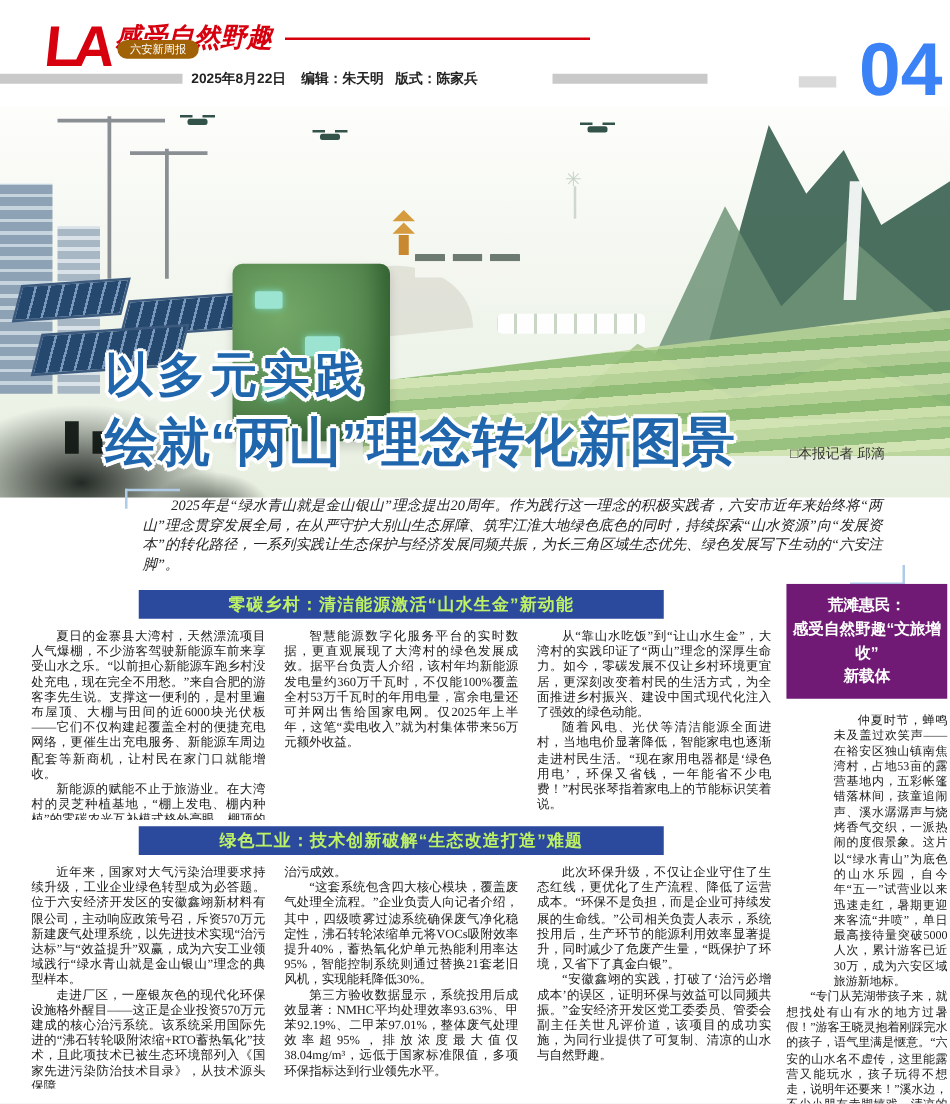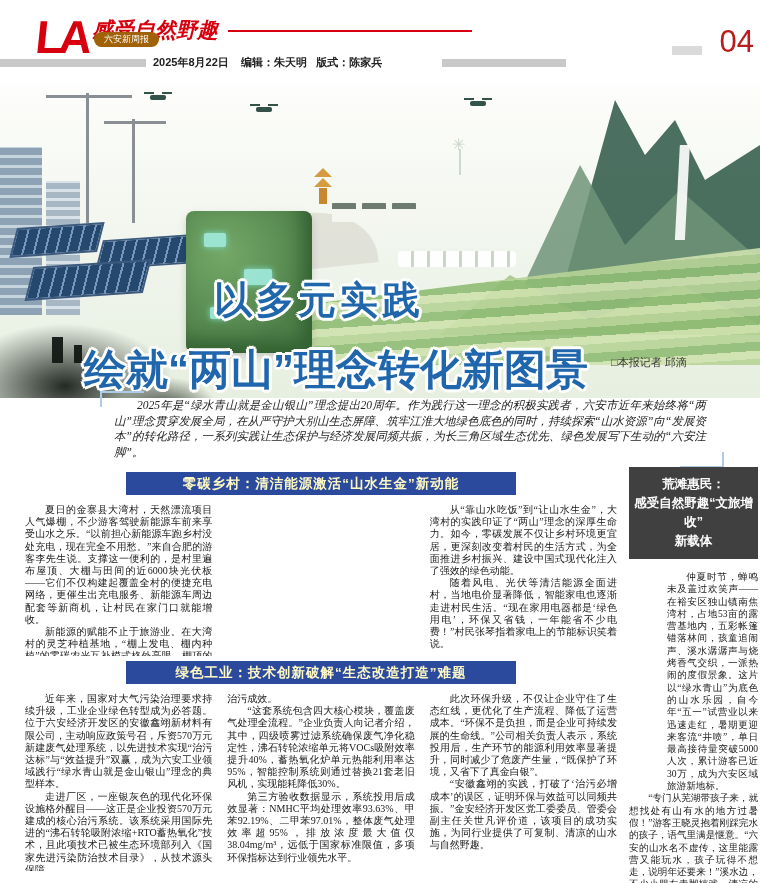--- a/index.html
+++ b/index.html
@@ -17,21 +17,21 @@
              padding:1px 10px;border-radius:8px;}
   .date-row{position:absolute;left:0;top:55px;width:566px;height:16px;}
   .gbar{position:absolute;top:4px;height:8px;background:#c9c9c9;}
   .gbar.l{left:0;width:146px;}
   .gbar.r{left:442px;width:124px;}
   .date-text{position:absolute;left:153px;top:0;font-family:"Liberation Sans",sans-serif;
              font-size:11px;font-weight:bold;color:#222;white-space:nowrap;}
   .col-head{position:absolute;right:6px;top:26px;display:flex;align-items:center;}
   .col-dash{width:30px;height:9px;background:#dadada;margin-right:10px;margin-top:18px;}
   .col-name{font-family:"Liberation Sans",sans-serif;font-weight:900;font-size:34px;color:#0d0d0d;letter-spacing:1px;}
-  .page-no{font-family:"Liberation Sans",sans-serif;font-weight:400;font-size:31px;color:#b91c1c;margin-left:8px;line-height:1;}
+  .page-no{font-family:"Liberation Sans",sans-serif;font-weight:700;font-size:60px;color:#3b82f6;margin-left:8px;line-height:1;}
 
   
   .illus{position:absolute;left:0;top:85px;width:760px;height:313px;overflow:hidden;
          background:linear-gradient(180deg,#fdfdfb 0%,#f0f5ec 55%,#e7efe0 100%);}
   .mtn-svg{position:absolute;right:0;top:0;}
   .fields{position:absolute;right:0;top:150px;width:470px;height:130px;opacity:.9;
           background:repeating-linear-gradient(176deg,#b7d397 0 9px,#8fbc74 9px 18px,#cfe2ae 18px 26px);
           clip-path:polygon(0 55%,100% 10%,100% 100%,0 100%);}
   .greenhouses{position:absolute;left:398px;top:166px;width:118px;height:16px;border-radius:4px;opacity:.95;
           background:repeating-linear-gradient(90deg,#ffffff 0 13px,#c8d4c4 13px 16px);}
@@ -60,51 +60,51 @@
             border-bottom:9px solid #d79b3f;margin:1px auto;}
   .pagoda .base{width:8px;height:16px;background:#c8882f;margin:0 auto;}
   .smoke{position:absolute;left:-25px;top:238px;width:200px;height:115px;
          background:radial-gradient(ellipse at 45% 55%,rgba(18,24,20,.92) 0%,rgba(18,24,20,0) 70%);}
   .smoke2{position:absolute;left:118px;top:292px;width:100px;height:65px;
           background:radial-gradient(ellipse,rgba(18,24,20,.8) 0%,rgba(18,24,20,0) 70%);}
   .chimney{position:absolute;background:#1c2420;}
   .road{position:absolute;left:246px;top:128px;width:130px;height:56px;background:#dcdcd2;
         border-radius:50% 50% 0 0/90% 90% 0 0;transform:rotate(-6deg);opacity:.8;}
 
-  .headline{position:absolute;left:84px;top:190px;width:470px;text-align:center;
+  .headline{position:absolute;left:84px;top:190px;width:470px;text-align:left;
             font-family:"Liberation Sans",sans-serif;font-weight:900;color:#1f66ad;
             text-shadow:-2px -2px 0 #fff,2px -2px 0 #fff,-2px 2px 0 #fff,2px 2px 0 #fff,
                         0 -3px 0 #fff,0 3px 0 #fff,-3px 0 0 #fff,3px 0 0 #fff;}
   .headline .l1{font-size:38px;letter-spacing:4px;}
-  .headline .l2{font-size:42px;letter-spacing:0;margin-top:16px;white-space:nowrap;}
-  .byline{position:absolute;left:611px;top:270px;font-size:11px;color:#333;
+  .headline .l2{font-size:42px;letter-spacing:0;margin-top:0;white-space:nowrap;}
+  .byline{position:absolute;left:632px;top:270px;font-size:11px;color:#333;
           font-family:"Liberation Sans",sans-serif;text-align:center;}
 
   
   .intro{position:absolute;left:114px;top:398px;width:592px;}
   .intro .txt{font-style:italic;font-size:11.5px;line-height:15.5px;color:#222;
               text-align:justify;text-indent:2em;}
   .brk{position:absolute;width:42px;height:14px;}
   .brk.tl{left:-14px;top:-7px;border-top:2px solid #aecbe8;border-left:2px solid #aecbe8;}
   .brk.br{right:-18px;bottom:-8px;border-bottom:2px solid #aecbe8;border-right:2px solid #aecbe8;}
 
   
   .main{position:absolute;left:25px;top:467px;width:592px;height:416px;overflow:hidden;}
-  .secbar{width:390px;margin:5px auto 0;height:23px;background:#2b4a9e;color:#fef9c3;
+  .secbar{width:420px;margin:5px auto 0;height:23px;background:#2b4a9e;color:#bef264;
           font-family:"Liberation Sans",sans-serif;font-weight:bold;font-size:13.5px;
           line-height:23px;text-align:center;letter-spacing:1px;}
   .cols{display:flex;gap:15px;margin-top:9px;overflow:hidden;}
   .cols.s1{height:152px;} .cols.s2{height:178px;}
   .col{flex:1;min-width:0;}
   .col p{margin:0;font-size:10px;line-height:12.2px;text-align:justify;color:#191919;text-indent:2em;}
   .col p.cont{text-indent:0;}
 
   
   .side{position:absolute;left:629px;top:467px;width:129px;height:416px;overflow:hidden;}
-  .sidebox{background:#404040;color:#fff;text-align:center;padding:8px 2px;
+  .sidebox{background:#701a75;color:#fff;text-align:center;padding:8px 2px;
            font-family:"Liberation Sans",sans-serif;font-weight:bold;font-size:12.5px;line-height:19px;}
   .side p{margin:0;font-size:9.6px;line-height:12.3px;text-align:justify;color:#191919;text-indent:2em;}
   .side p:first-of-type{margin-top:12px;margin-left:38px;}
 </style>
 </head>
 <body>
 
 <div class="page">
 
   <div class="monogram">LA</div>
@@ -192,20 +192,21 @@
 
   <div class="main">
 
     <div class="secbar">零碳乡村：清洁能源激活“山水生金”新动能</div>
     <div class="cols s1">
       <div class="col">
         <p>夏日的金寨县大湾村，天然漂流项目人气爆棚，不少游客驾驶新能源车前来享受山水之乐。“以前担心新能源车跑乡村没处充电，现在完全不用愁。”来自合肥的游客李先生说。支撑这一便利的，是村里遍布屋顶、大棚与田间的近6000块光伏板——它们不仅构建起覆盖全村的便捷充电网络，更催生出充电服务、新能源车周边配套等新商机，让村民在家门口就能增收。</p>
         <p>新能源的赋能不止于旅游业。在大湾村的灵芝种植基地，“棚上发电、棚内种植”的零碳农光互补模式格外亮眼。棚顶的光伏</p>
       </div>
       <div class="col">
+        <p>智慧能源数字化服务平台的实时数据，更直观展现了大湾村的绿色发展成效。据平台负责人介绍，该村年均新能源发电量约360万千瓦时，不仅能100%覆盖全村53万千瓦时的年用电量，富余电量还可并网出售给国家电网。仅2025年上半年，这笔“卖电收入”就为村集体带来56万元额外收益。</p>
       </div>
       <div class="col">
         <p>从“靠山水吃饭”到“让山水生金”，大湾村的实践印证了“两山”理念的深厚生命力。如今，零碳发展不仅让乡村环境更宜居，更深刻改变着村民的生活方式，为全面推进乡村振兴、建设中国式现代化注入了强效的绿色动能。</p>
         <p>随着风电、光伏等清洁能源全面进村，当地电价显著降低，智能家电也逐渐走进村民生活。“现在家用电器都是‘绿色用电’，环保又省钱，一年能省不少电费！”村民张琴指着家电上的节能标识笑着说。</p>
       </div>
     </div>
 
     <div class="secbar">绿色工业：技术创新破解“生态改造打造”难题</div>
     <div class="cols s2">
       <div class="col">

